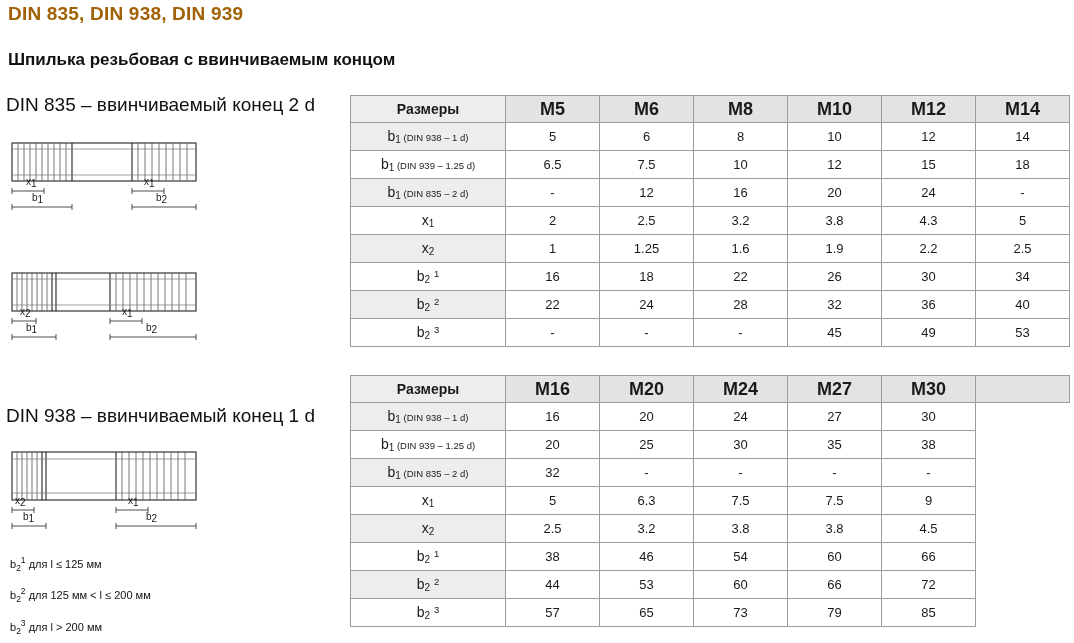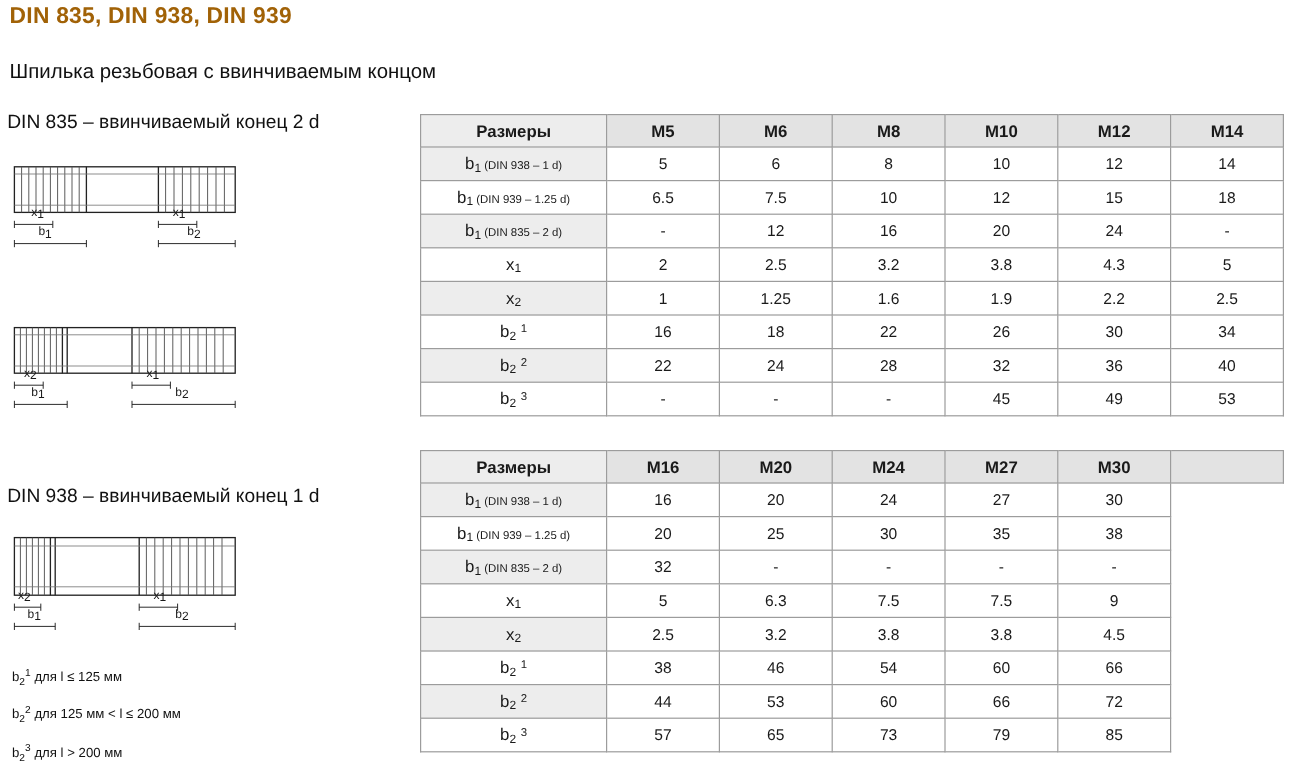--- a/index.html
+++ b/index.html
@@ -28,27 +28,27 @@
     font-size: 19px;
     font-weight: bold;
     color: #a16207;
     letter-spacing: 0.2px;
   }
   .subtitle {
     position: absolute;
     left: 8px;
     top: 50px;
     font-size: 17px;
-    font-weight: normal;
+    font-weight: bold;
     color: #111111;
   }
   
   .draw-block { position: absolute; left: 6px; }
   .draw-caption {
-    font-size: 16px;
+    font-size: 19px;
     color: #111111;
     white-space: nowrap;
   }
   .draw-area { position: relative; margin-top: 13px; }
   svg { display: block; }
 
   .footnotes {
     position: absolute;
     left: 10px;
     top: 556px;
@@ -73,21 +73,21 @@
     text-align: center;
     vertical-align: middle;
     padding: 0;
     height: 27px;
     color: #1a1a1a;
     font-weight: normal;
   }
   thead th {
     background: #e3e3e3;
     font-weight: bold;
-    font-size: 14px;
+    font-size: 18px;
     height: 26px;
   }
   tbody tr:nth-child(odd) td { background: #ffffff; }
   tbody tr:nth-child(even) td { background: #ffffff; }
   td.rowhdr, th.rowhdr {
     background: #ededed;
     font-size: 14px;
     margin-left: 32px;
   }
   tr.shaded td { background: #f0f0f0; }

